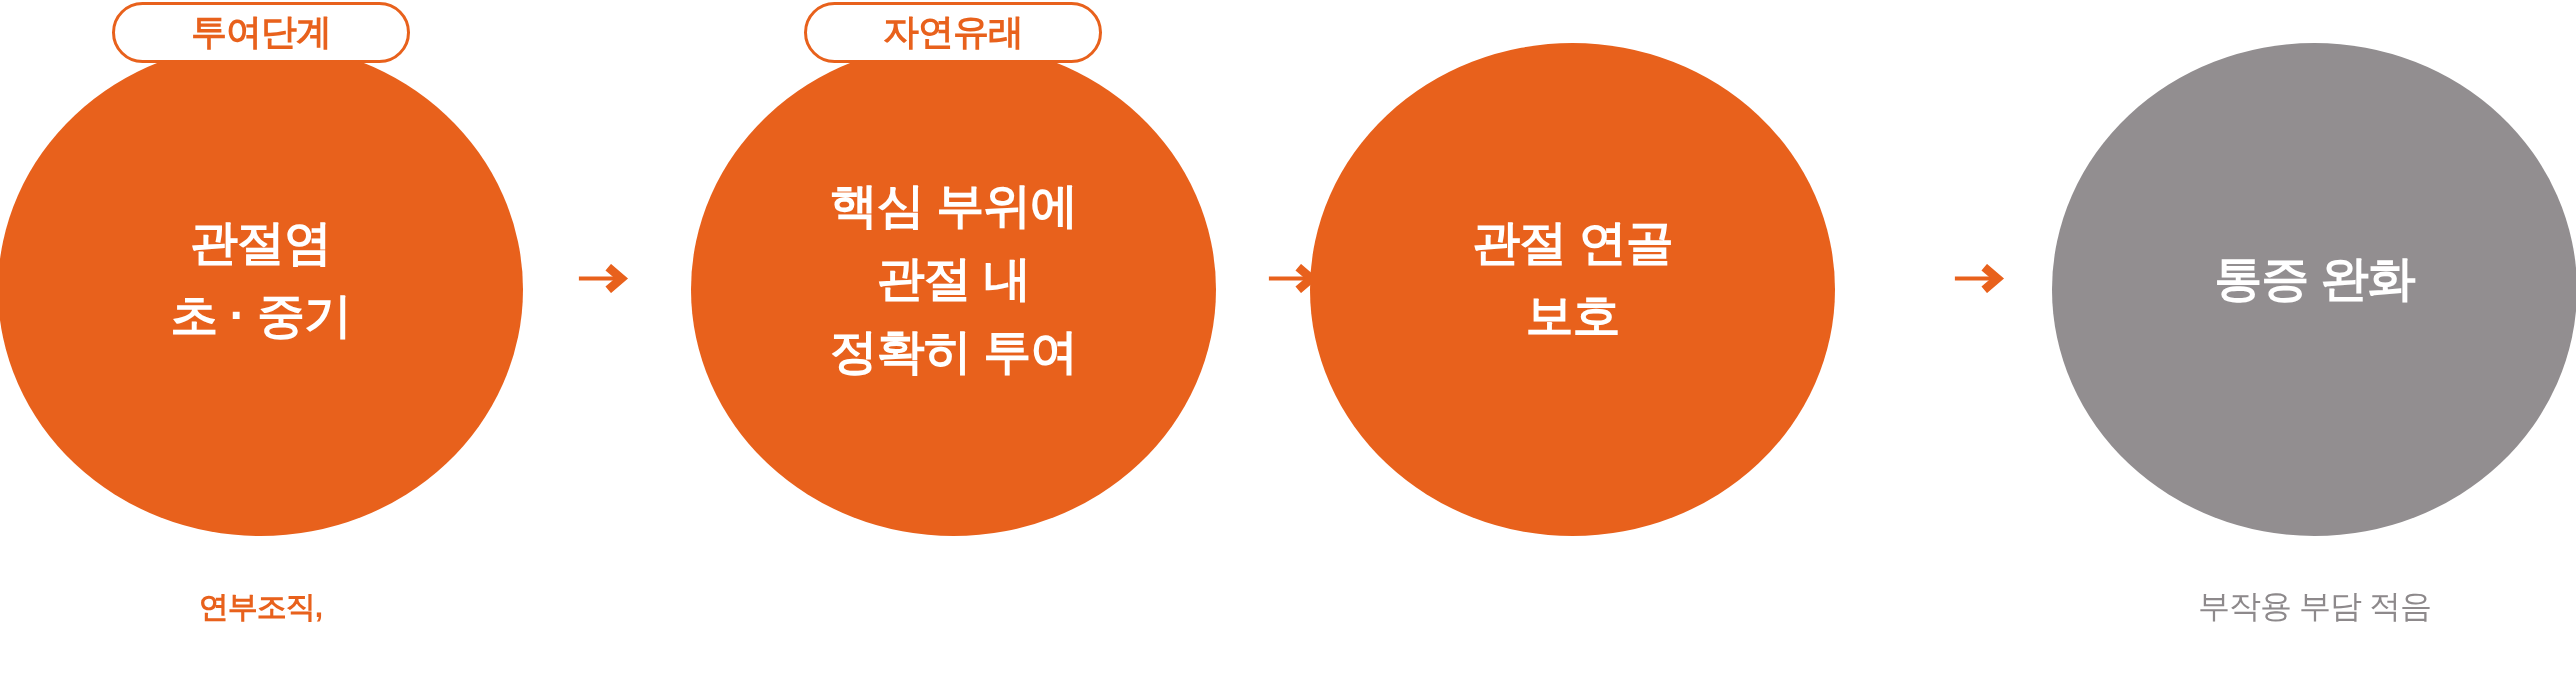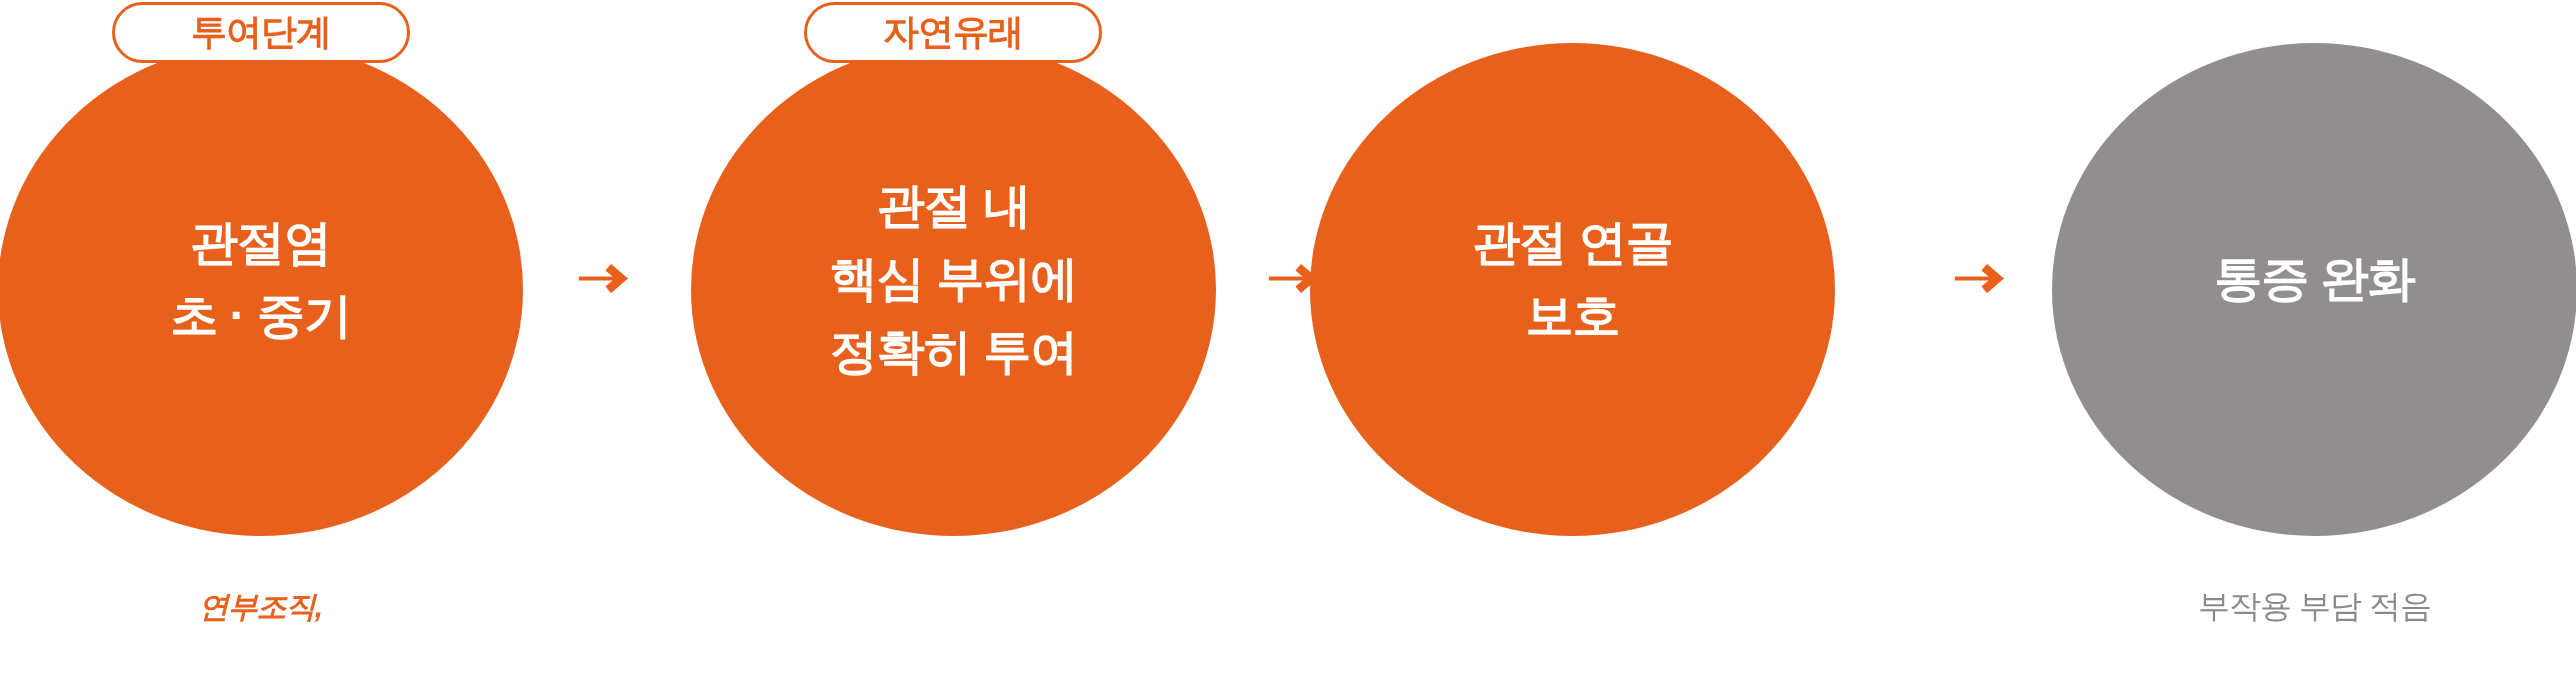--- a/index.html
+++ b/index.html
@@ -53,21 +53,20 @@
   .caption{
     position:absolute;
     width:477px;
     text-align:center;
   }
   .caption.orange-cap{
     left:22px;top:584px;
     color:var(--orange);
     font-size:30px;font-weight:600;line-height:45px;
     letter-spacing:-1px;
-    font-style:italic;
   }
   .caption.gray-cap{
     left:2076px;top:580px;
     color:var(--gray-text);
     font-size:32px;font-weight:500;line-height:53px;
     letter-spacing:-1px;
   }
   .cap-line{white-space:nowrap;}
 </style>
 </head>
@@ -88,22 +87,22 @@
 
   <svg class="arrow" style="left:577px" viewBox="0 0 56 30">
     <line x1="2" y1="15" x2="42" y2="15" stroke="#E8611C" stroke-width="4"></line>
     <path d="M33 3 L47 15 L33 27" fill="none" stroke="#E8611C" stroke-width="9"></path>
   </svg>
 
   <div class="badge" style="left:804px">
     <span class="badge-label">자연유래</span>
   </div>
   <div class="ellipse orange" style="left:691px">
+    <div class="title-line">핵심 부위에</div>
     <div class="title-line">관절 내</div>
-    <div class="title-line">핵심 부위에</div>
     <div class="title-line">정확히 투여</div>
   </div>
 
   <svg class="arrow" style="left:1267px" viewBox="0 0 56 30">
     <line x1="2" y1="15" x2="42" y2="15" stroke="#E8611C" stroke-width="4"></line>
     <path d="M33 3 L47 15 L33 27" fill="none" stroke="#E8611C" stroke-width="9"></path>
   </svg>
 
   <div class="ellipse orange" style="left:1310px">
     <div class="title-line">관절 연골</div>

